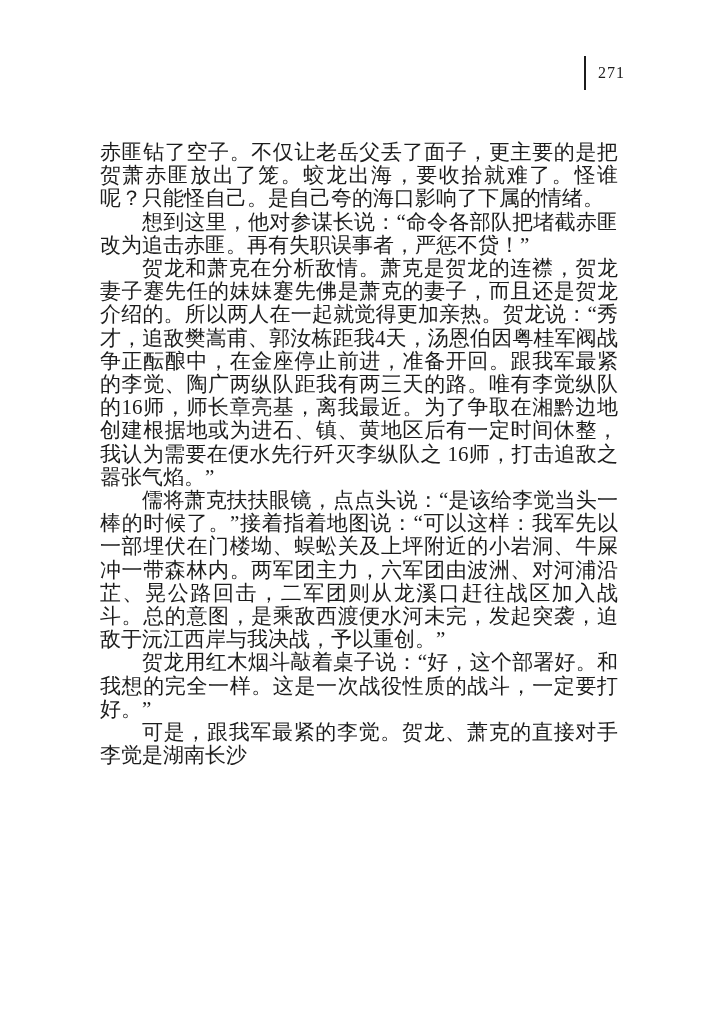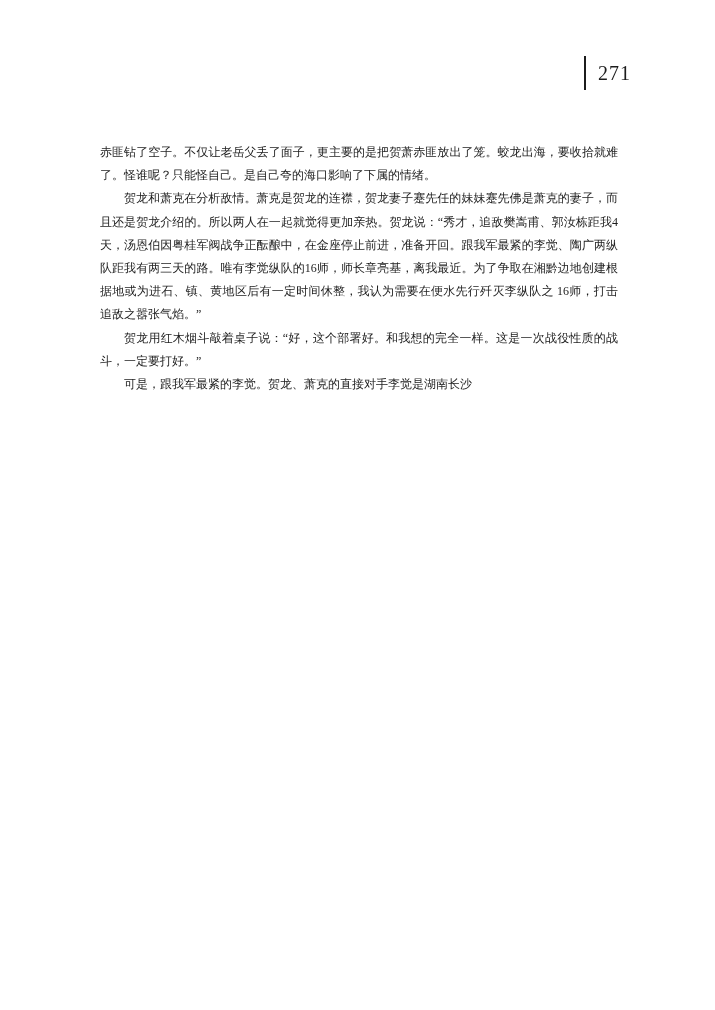--- a/index.html
+++ b/index.html
@@ -24,33 +24,33 @@
     align-items: center;
   }
   .folio-bar {
     display: inline-block;
     width: 2px;
     height: 34px;
     background: #1c1c1c;
     margin-right: 12px;
   }
   .folio-num {
-    font-size: 20px;
+    font-size: 16px;
     letter-spacing: 1px;
     line-height: 34px;
   }
   .content {
     position: absolute;
     left: 100px;
     top: 141px;
     width: 518px;
   }
   .para {
     margin: 0;
-    font-size: 12px;
+    font-size: 21px;
     line-height: 23.2px;
     text-align: justify;
     text-justify: inter-ideograph;
     word-break: break-all;
   }
   .para.indent {
     text-indent: 2em;
   }
 </style>
 </head>
@@ -58,18 +58,20 @@
 
 <div class="page">
 
   <div class="folio">
     <span class="folio-bar"></span>
     <span class="folio-num">271</span>
   </div>
 
   <div class="content">
     <p class="para">赤匪钻了空子。不仅让老岳父丢了面子，更主要的是把贺萧赤匪放出了笼。蛟龙出海，要收拾就难了。怪谁呢？只能怪自己。是自己夸的海口影响了下属的情绪。</p>
+    <p class="para indent">想到这里，他对参谋长说：“命令各部队把堵截赤匪改为追击赤匪。再有失职误事者，严惩不贷！”</p>
     <p class="para indent">贺龙和萧克在分析敌情。萧克是贺龙的连襟，贺龙妻子蹇先任的妹妹蹇先佛是萧克的妻子，而且还是贺龙介绍的。所以两人在一起就觉得更加亲热。贺龙说：“秀才，追敌樊嵩甫、郭汝栋距我4天，汤恩伯因粤桂军阀战争正酝酿中，在金座停止前进，准备开回。跟我军最紧的李觉、陶广两纵队距我有两三天的路。唯有李觉纵队的16师，师长章亮基，离我最近。为了争取在湘黔边地创建根据地或为进石、镇、黄地区后有一定时间休整，我认为需要在便水先行歼灭李纵队之 16师，打击追敌之嚣张气焰。”</p>
+    <p class="para indent">儒将萧克扶扶眼镜，点点头说：“是该给李觉当头一棒的时候了。”接着指着地图说：“可以这样：我军先以一部埋伏在门楼坳、蜈蚣关及上坪附近的小岩洞、牛屎冲一带森林内。两军团主力，六军团由波洲、对河浦沿芷、晃公路回击，二军团则从龙溪口赶往战区加入战斗。总的意图，是乘敌西渡便水河未完，发起突袭，迫敌于沅江西岸与我决战，予以重创。”</p>
     <p class="para indent">贺龙用红木烟斗敲着桌子说：“好，这个部署好。和我想的完全一样。这是一次战役性质的战斗，一定要打好。”</p>
     <p class="para indent">可是，跟我军最紧的李觉。贺龙、萧克的直接对手李觉是湖南长沙</p>
   </div>
 
 </div>
 
 </body></html>

